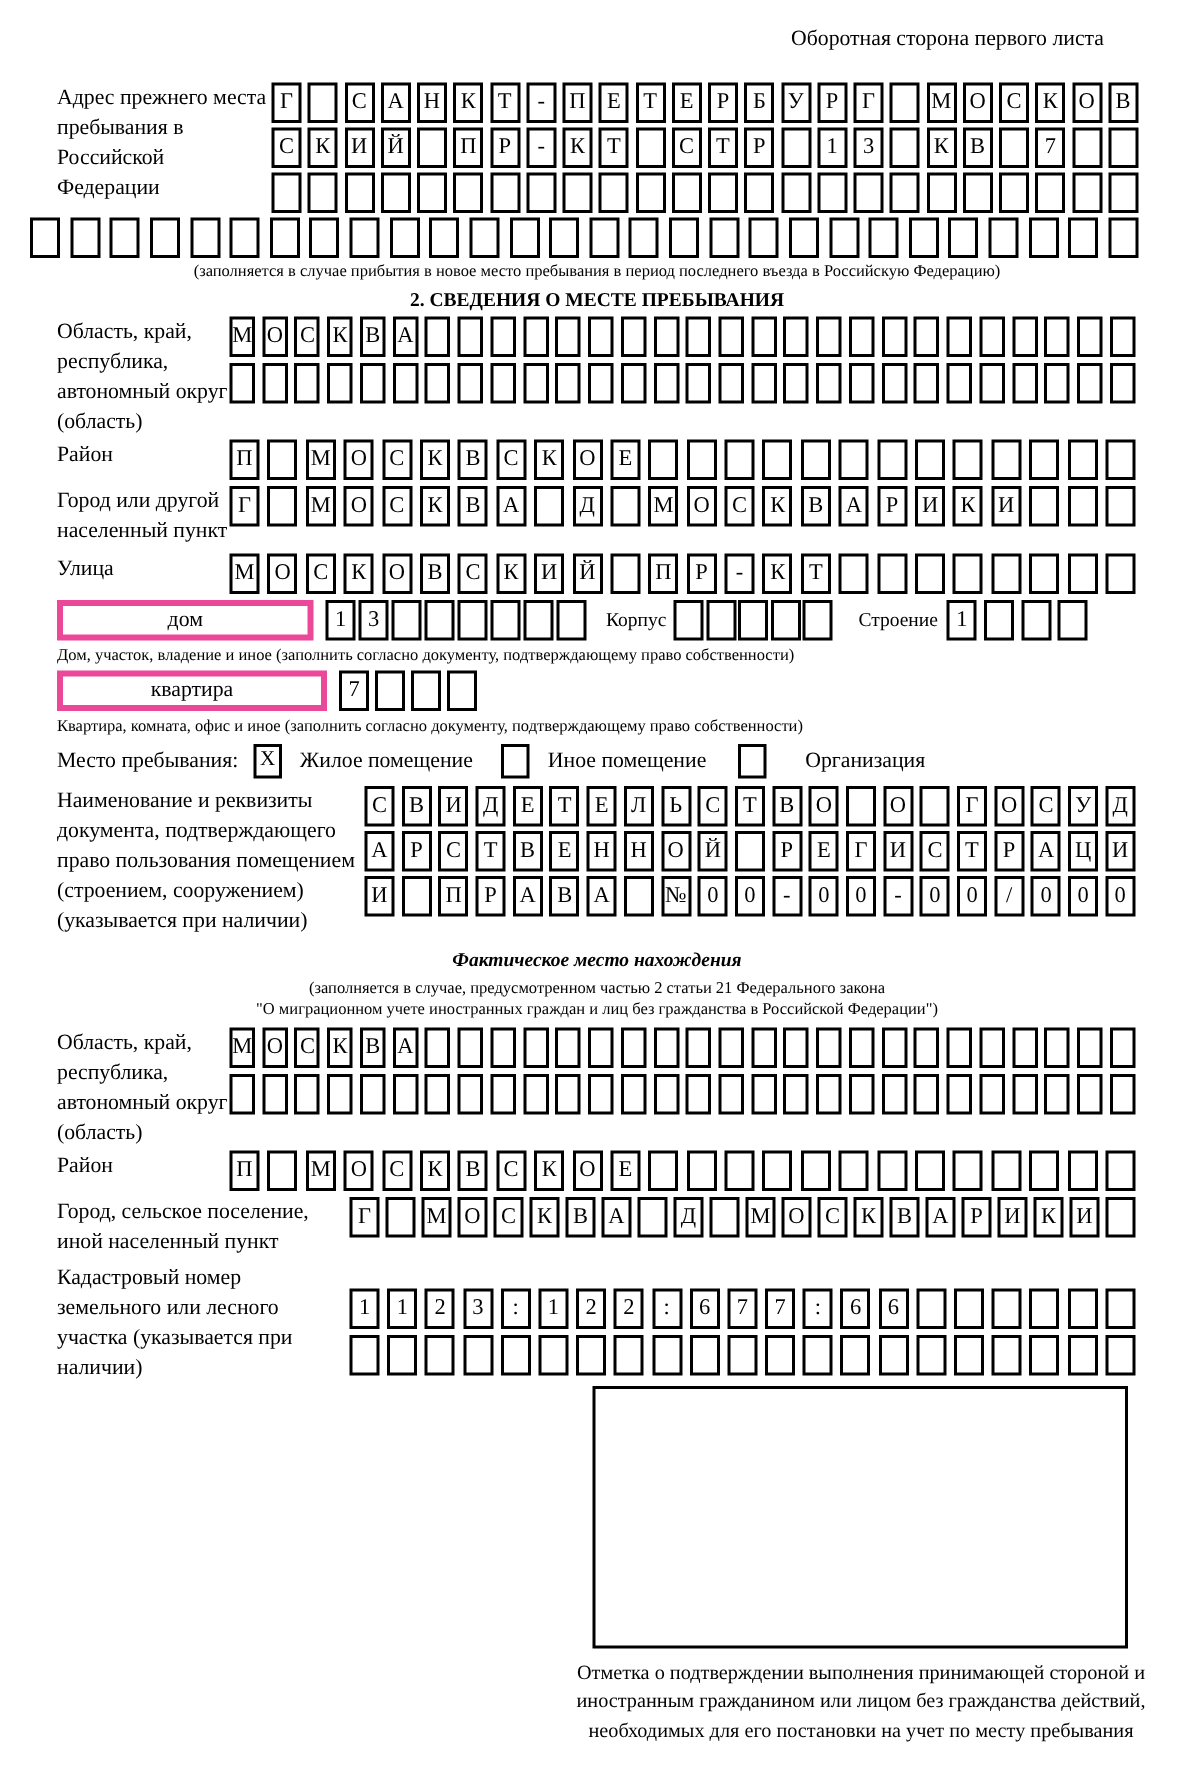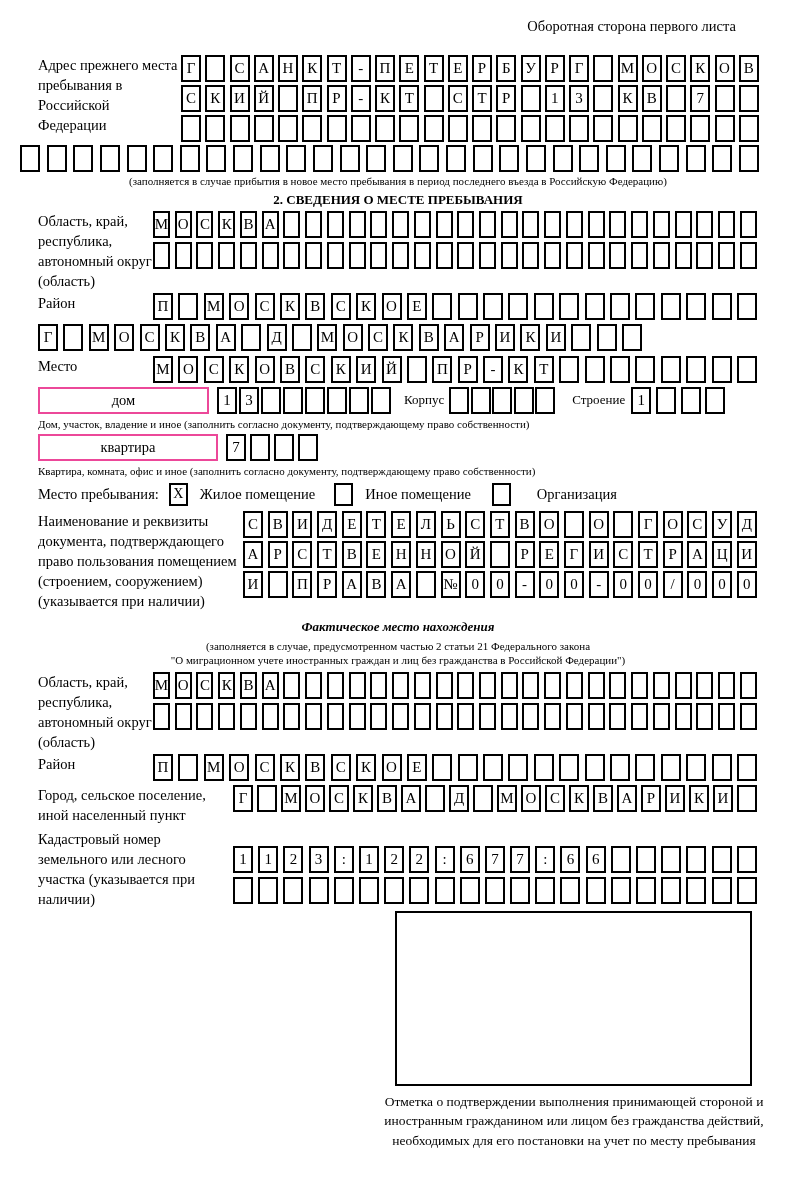--- a/index.html
+++ b/index.html
@@ -34,21 +34,21 @@
   .gw106{width:106px;}
   .gw94{width:94px;}
   .gw92{width:92px;}
   .cap{font-size:11px;line-height:1.35;}
   .center{text-align:center;}
   .h2{font-size:13px;font-weight:bold;text-align:center;margin-top:3px;}
   .frow{display:flex;}
   .mt2{margin-top:2px;}.mt3{margin-top:3px;}.mt4{margin-top:4px;}
   .mt5{margin-top:5px;}.mt6{margin-top:6px;}.mt8{margin-top:8px;font-style:italic;}
   .widebox{
-    box-sizing:border-box;height:27px;border:2px solid #ec4899;flex:none;
+    box-sizing:border-box;height:27px;border:4px solid #ec4899;flex:none;
     display:flex;align-items:center;justify-content:center;font-size:14.5px;background:#fff;
   }
   .wb171{width:171px;}
   .wb202{width:180px;}
   .domrow{display:flex;align-items:center;}
   .inl-lbl{font-size:13px;flex:none;}
   .stayrow{display:flex;align-items:center;font-size:14.5px;}
   .cb{
     box-sizing:border-box;width:19px;height:23px;border:2px solid #000;flex:none;
     display:flex;align-items:center;justify-content:center;font-size:14px;background:#fff;
@@ -270,20 +270,21 @@
         <div class="cell"></div>
         <div class="cell"></div>
         <div class="cell"></div>
         <div class="cell"></div>
         <div class="cell"></div>
         <div class="cell"></div>
       </div>
   </div>
 
   <div class="frow mt4">
+    <div class="lbl w115">Город или другой населенный пункт</div>
     <div class="grid gw604">
         <div class="cell">Г</div>
         <div class="cell"></div>
         <div class="cell">М</div>
         <div class="cell">О</div>
         <div class="cell">С</div>
         <div class="cell">К</div>
         <div class="cell">В</div>
         <div class="cell">А</div>
         <div class="cell"></div>
@@ -299,21 +300,21 @@
         <div class="cell">И</div>
         <div class="cell">К</div>
         <div class="cell">И</div>
         <div class="cell"></div>
         <div class="cell"></div>
         <div class="cell"></div>
       </div>
   </div>
 
   <div class="frow mt5">
-    <div class="lbl w115">Место</div>
+    <div class="lbl w115">Улица</div>
     <div class="grid gw604">
         <div class="cell">М</div>
         <div class="cell">О</div>
         <div class="cell">С</div>
         <div class="cell">К</div>
         <div class="cell">О</div>
         <div class="cell">В</div>
         <div class="cell">С</div>
         <div class="cell">К</div>
         <div class="cell">И</div>

